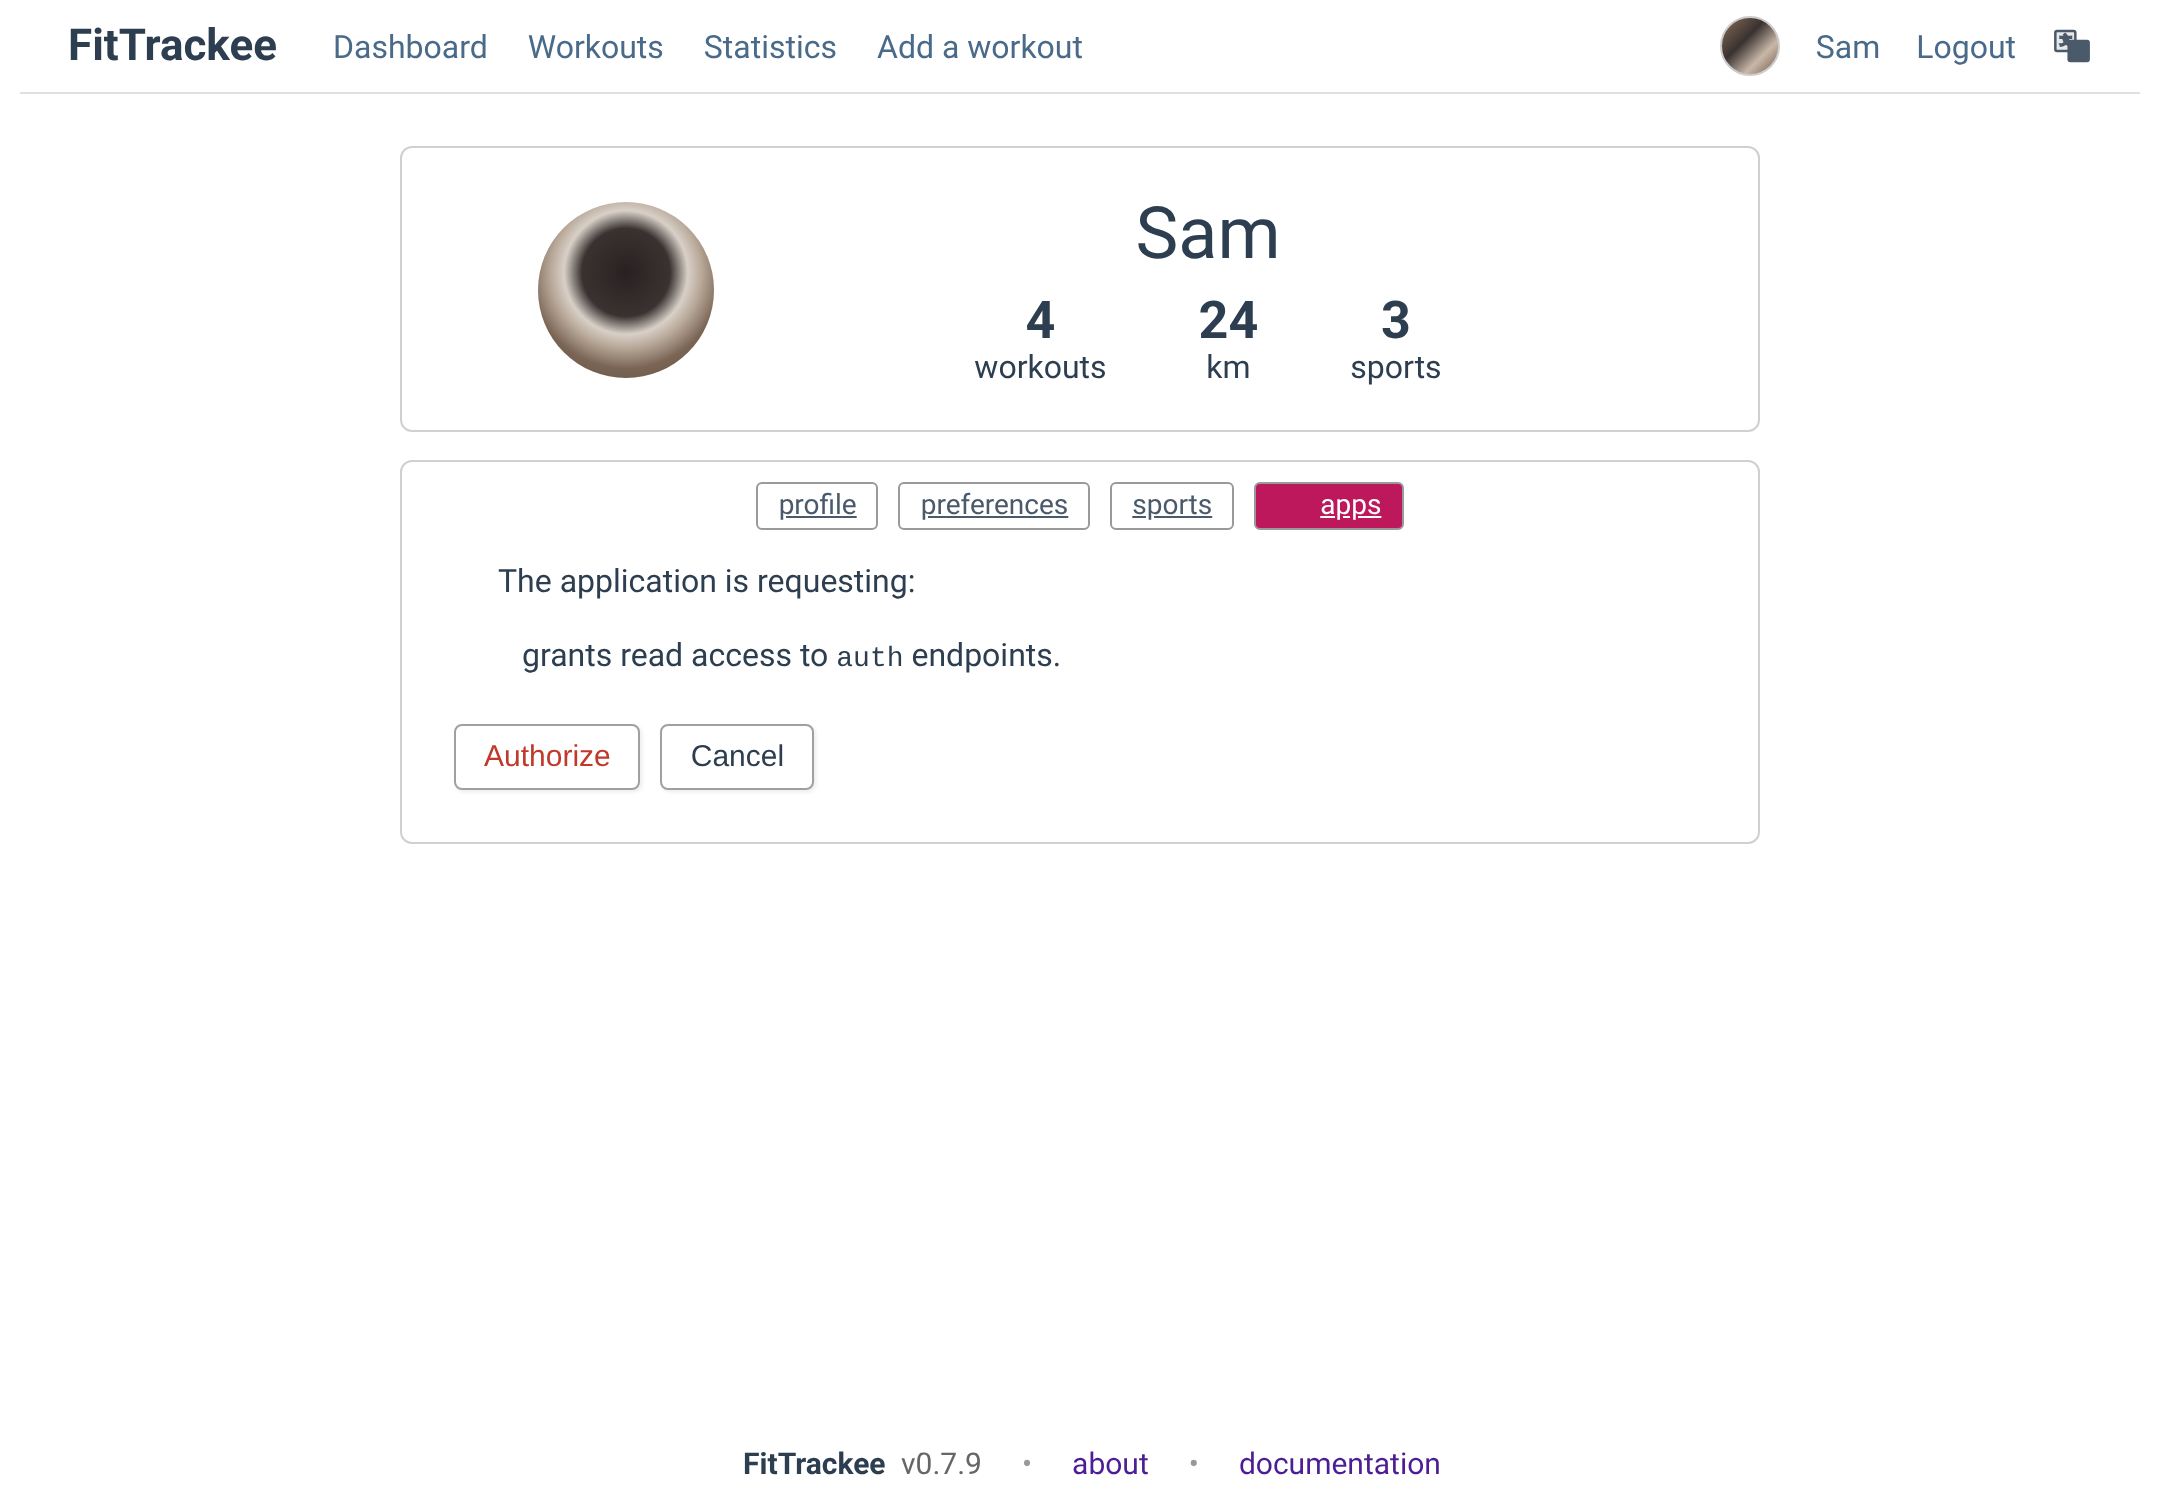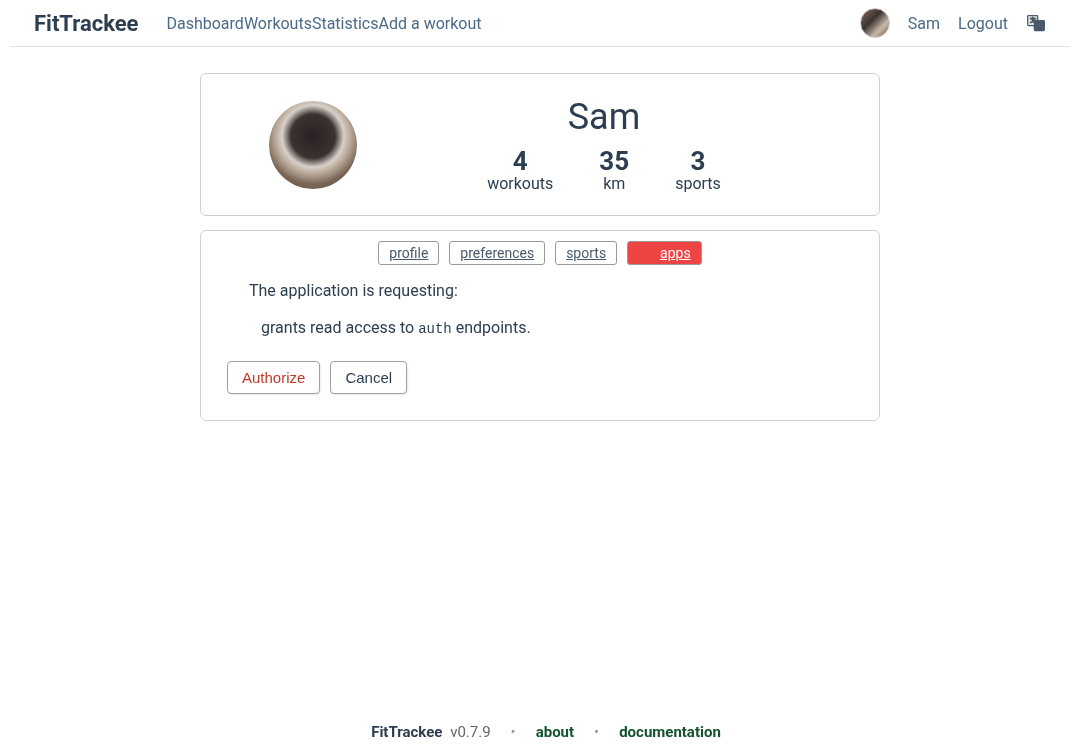--- a/index.html
+++ b/index.html
@@ -23,20 +23,21 @@
       margin: 0 10px;
     }
     .brand {
       font-size: 22px;
       font-weight: 700;
       color: #2c3e50;
       margin-right: 28px;
     }
     .nav-links {
       display: flex;
+      gap: 20px;
       flex: 1;
     }
     .nav-link {
       color: #4a6a89;
       font-size: 16px;
       cursor: pointer;
     }
     .nav-right {
       display: flex;
       align-items: center;
@@ -126,21 +127,21 @@
       padding: 3px 10px;
       border: 1px solid #9a9a9a;
       border-radius: 3px;
       font-size: 14px;
       color: #4a5a6a;
       background: #fff;
       cursor: pointer;
       text-decoration: underline;
     }
     .tab.active {
-      background: #ef4444;
+      background: #be185d;
       color: #fff;
       border-color: #9a9a9a;
       padding-left: 32px;
     }
     .auth-title {
       font-size: 16px;
       font-weight: 700;
       color: #2c3e50;
       margin-bottom: 16px;
     }
@@ -212,23 +213,22 @@
     }
     .footer-version {
       color: #666;
       margin-left: 4px;
       font-weight: 400;
     }
     .footer-sep {
       color: #999;
     }
     .footer-link {
-      color: #14532d;
+      color: #4c1d95;
       cursor: pointer;
-      font-weight: bold;
     }
   </style>
 </head>
 <body>
 
 <div class="navbar">
   <div class="brand">FitTrackee</div>
   <div class="nav-links">
     <span class="nav-link">Dashboard</span>
     <span class="nav-link">Workouts</span>
@@ -255,21 +255,21 @@
   <div class="card profile-card">
     <div class="profile-avatar"></div>
     <div class="profile-info">
       <div class="profile-name">Sam</div>
       <div class="stats-row">
         <div class="stat">
           <div class="stat-value">4</div>
           <div class="stat-label">workouts</div>
         </div>
         <div class="stat">
-          <div class="stat-value">35</div>
+          <div class="stat-value">24</div>
           <div class="stat-label">km</div>
         </div>
         <div class="stat">
           <div class="stat-value">3</div>
           <div class="stat-label">sports</div>
         </div>
       </div>
     </div>
   </div>
 

